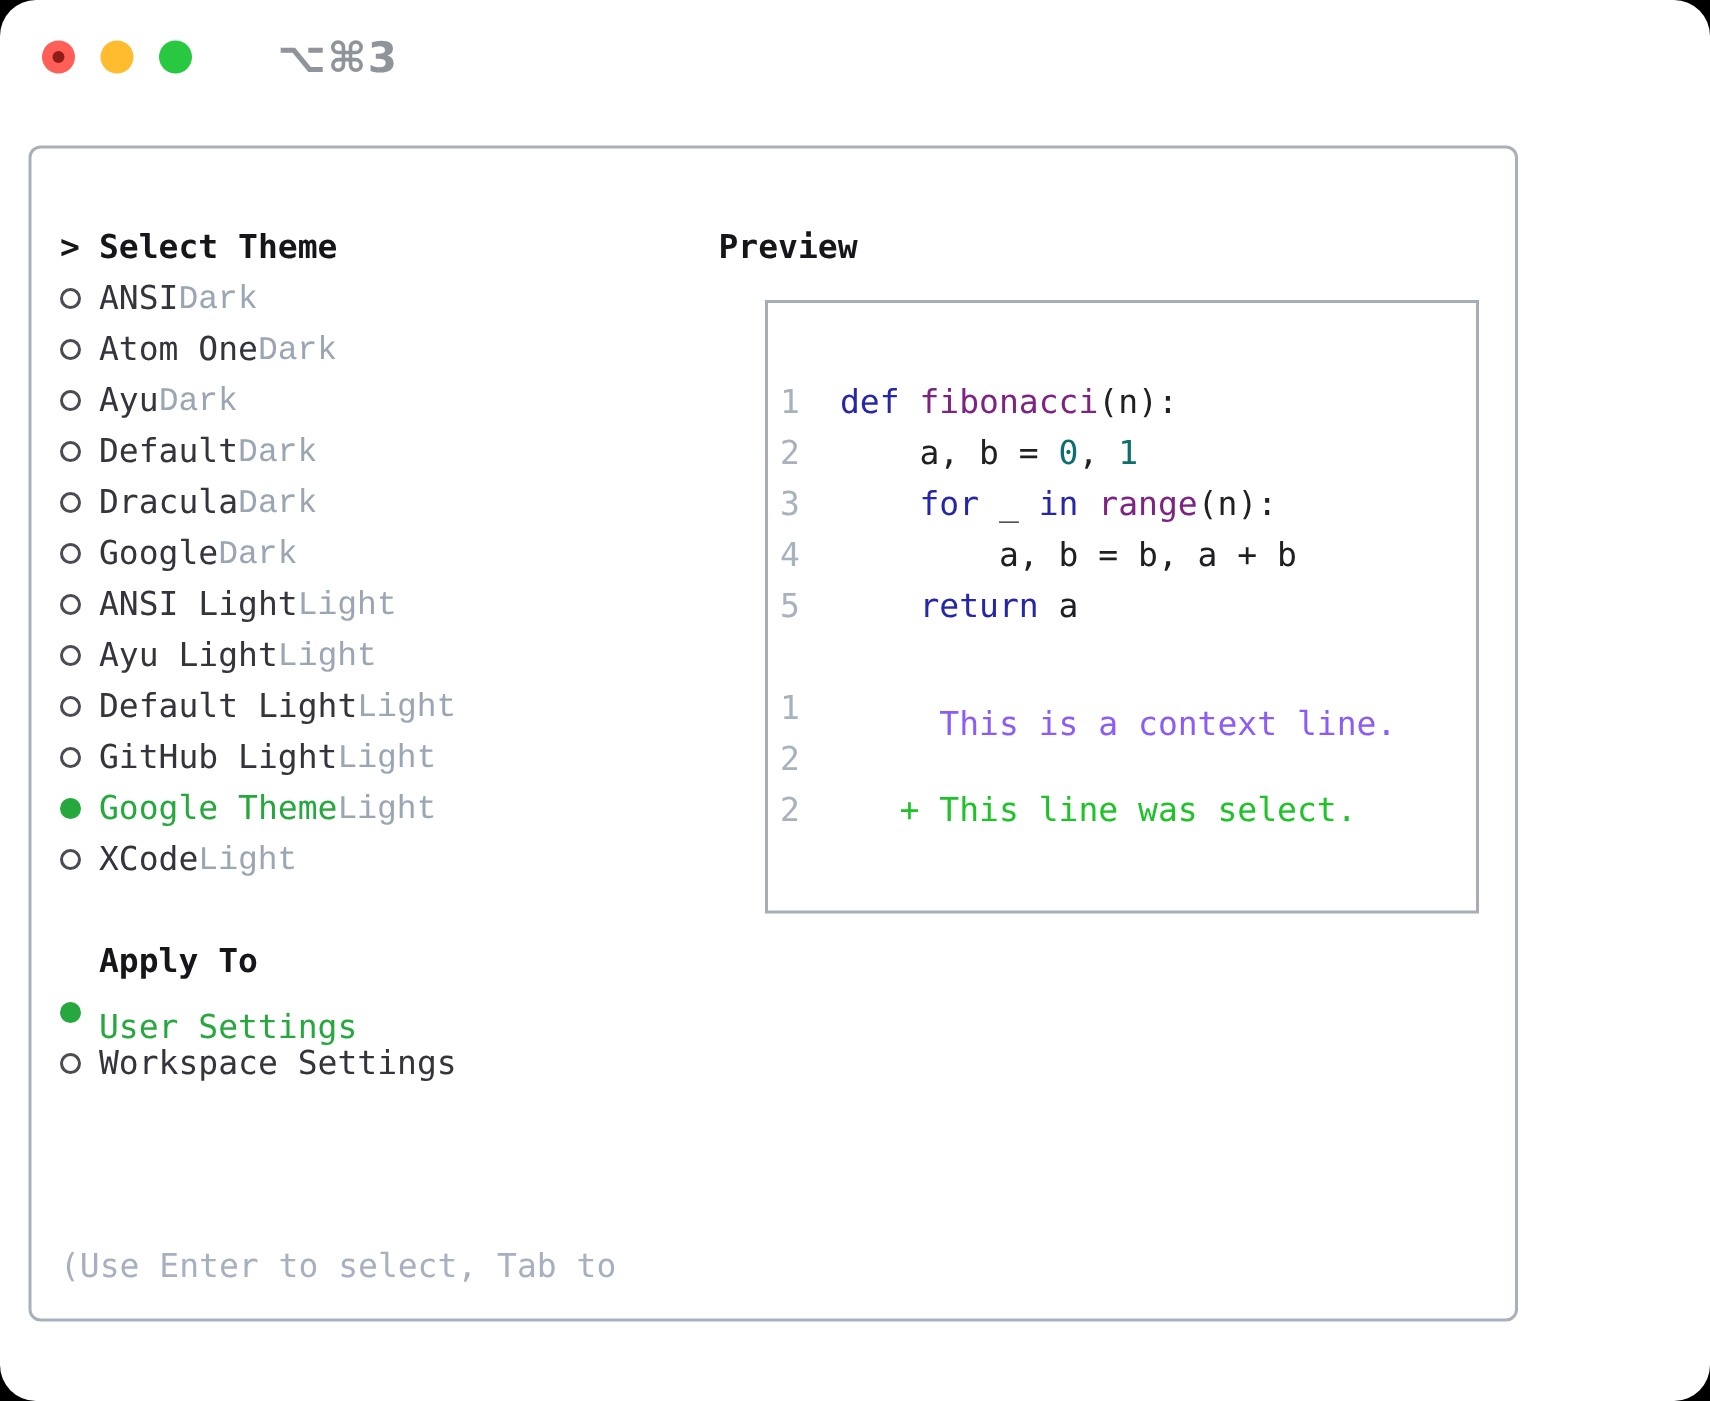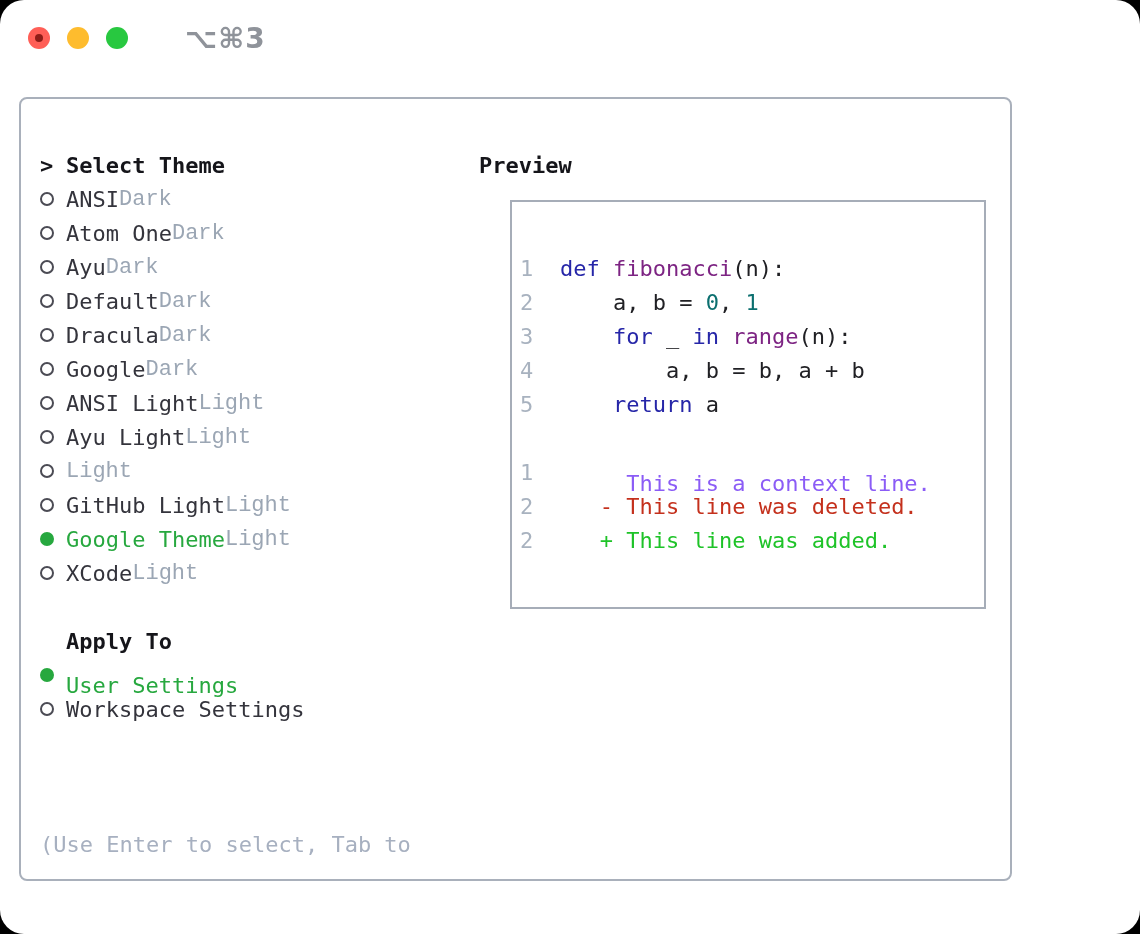--- a/index.html
+++ b/index.html
@@ -65,21 +65,21 @@
 
       <div id="theme-list">
           <div class="row"><span class="marker"><span class="circle"></span></span><span>ANSI</span> <span class="variant">Dark</span></div>
           <div class="row"><span class="marker"><span class="circle"></span></span><span>Atom One</span> <span class="variant">Dark</span></div>
           <div class="row"><span class="marker"><span class="circle"></span></span><span>Ayu</span> <span class="variant">Dark</span></div>
           <div class="row"><span class="marker"><span class="circle"></span></span><span>Default</span> <span class="variant">Dark</span></div>
           <div class="row"><span class="marker"><span class="circle"></span></span><span>Dracula</span> <span class="variant">Dark</span></div>
           <div class="row"><span class="marker"><span class="circle"></span></span><span>Google</span> <span class="variant">Dark</span></div>
           <div class="row"><span class="marker"><span class="circle"></span></span><span>ANSI Light</span> <span class="variant">Light</span></div>
           <div class="row"><span class="marker"><span class="circle"></span></span><span>Ayu Light</span> <span class="variant">Light</span></div>
-          <div class="row"><span class="marker"><span class="circle"></span></span> <span class="variant">Light</span></div>
+          <div class="row"><span class="marker"><span class="circle"></span></span><span>Default Light</span> <span class="variant">Light</span></div>
           <div class="row"><span class="marker"><span class="circle"></span></span><span>GitHub Light</span> <span class="variant">Light</span></div>
           <div class="row"><span class="marker"><span class="circle" style="background: rgb(39, 168, 63); border-color: rgb(39, 168, 63);"></span></span><span style="color: rgb(39, 168, 63);">Google Theme</span> <span class="variant">Light</span></div>
           <div class="row"><span class="marker"><span class="circle"></span></span><span>XCode</span> <span class="variant">Light</span></div>
         </div>
 
       <div class="spacer"></div>
 
       <div class="row">
         <span class="marker"></span>
         <span class="hdr">Apply To</span>
@@ -102,19 +102,19 @@
 
     <div class="preview-box">
       <div id="preview-lines">
           <div class="pline"><span class="ln" style="color: rgb(168, 178, 191);">1</span><span style="color: rgb(38, 38, 168);">def</span><span style="color: rgb(32, 32, 36);"> </span><span style="color: rgb(125, 36, 131);">fibonacci</span><span style="color: rgb(32, 32, 36);">(n):</span></div>
           <div class="pline"><span class="ln" style="color: rgb(168, 178, 191);">2</span><span style="color: rgb(32, 32, 36);">    a, b = </span><span style="color: rgb(11, 111, 111);">0</span><span style="color: rgb(32, 32, 36);">, </span><span style="color: rgb(11, 111, 111);">1</span></div>
           <div class="pline"><span class="ln" style="color: rgb(168, 178, 191);">3</span><span style="color: rgb(32, 32, 36);">    </span><span style="color: rgb(38, 38, 168);">for</span><span style="color: rgb(32, 32, 36);"> _ </span><span style="color: rgb(38, 38, 168);">in</span><span style="color: rgb(32, 32, 36);"> </span><span style="color: rgb(125, 36, 131);">range</span><span style="color: rgb(32, 32, 36);">(n):</span></div>
           <div class="pline"><span class="ln" style="color: rgb(168, 178, 191);">4</span><span style="color: rgb(32, 32, 36);">        a, b = b, a + b</span></div>
           <div class="pline"><span class="ln" style="color: rgb(168, 178, 191);">5</span><span style="color: rgb(32, 32, 36);">    </span><span style="color: rgb(38, 38, 168);">return</span><span style="color: rgb(32, 32, 36);"> a</span></div>
           <div class="pline"></div>
           <div class="pline"><span class="ln" style="color: rgb(168, 178, 191);">1</span><span style="color: #8b5cf6; margin-top: 22px;">     This is a context line.</span></div>
-          <div class="pline"><span class="ln" style="color: rgb(168, 178, 191);">2</span><span style="color: rgb(196, 48, 28);">   - This line was deleted.</span></div>
-          <div class="pline"><span class="ln" style="color: rgb(168, 178, 191);">2</span><span style="color: rgb(30, 195, 40);">   + This line was added.</span></div>
+          <div class="pline"><span class="ln" style="color: rgb(168, 178, 191);">2</span></div>
+          <div class="pline"><span class="ln" style="color: rgb(168, 178, 191);">2</span><span style="color: rgb(30, 195, 40);">   + This line was select.</span></div>
         </div>
     </div>
 
   </div>
 </div>
 
 </body></html>

